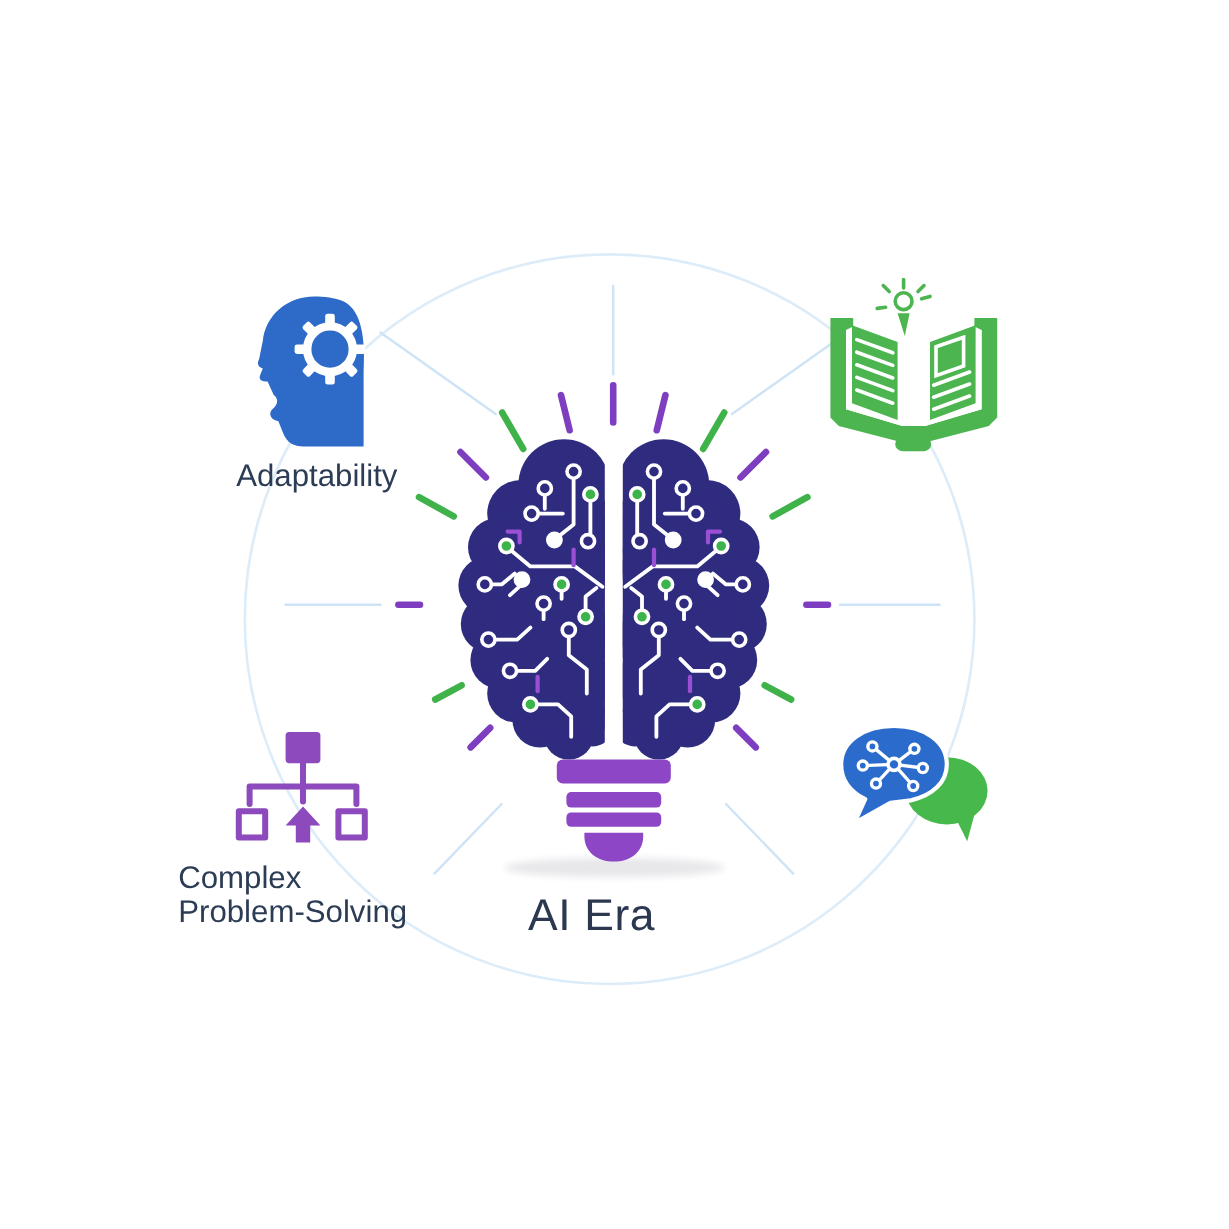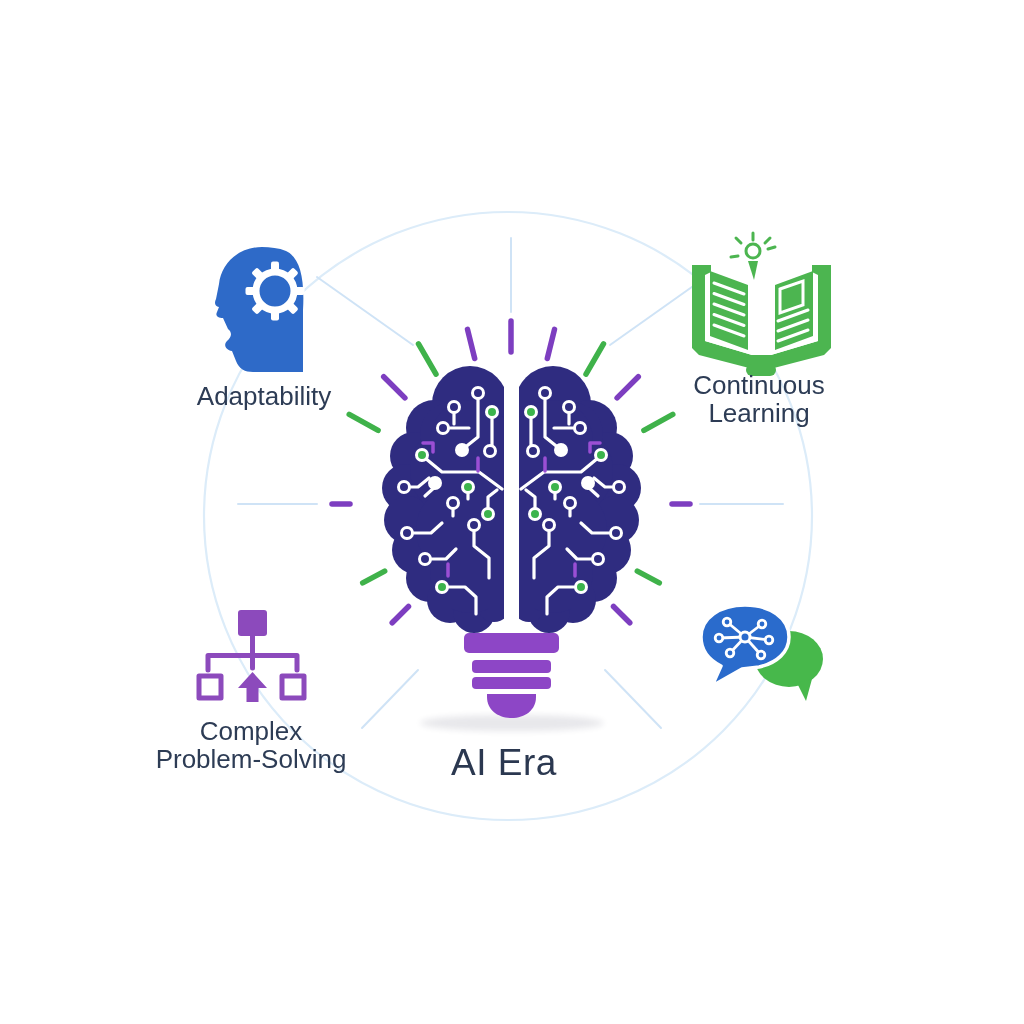--- a/index.html
+++ b/index.html
@@ -3,21 +3,21 @@
 <meta charset="utf-8">
 <style>
   html,body{margin:0;padding:0;background:#fff;}
   .stage{
     position:relative;width:1024px;height:1024px;background:#ffffff;overflow:hidden;
     font-family:"Liberation Sans","DejaVu Sans",sans-serif;
   }
   .stage svg{position:absolute;left:0;top:0;}
   .label{
     position:absolute;transform:translate(-50%,-50%);
-    text-align:center;color:var(--text,#2d3c55);
+    text-align:left;color:var(--text,#2d3c55);
     font-size:26px;line-height:1.07;white-space:normal;
   }
   .label.center-title{font-size:37px;letter-spacing:.5px;color:#2b3850;}
   .w150{width:160px;} .w205{width:205px;} .w185{width:185px;}
 </style>
 </head>
 <body>
 
 <div class="stage">
 
@@ -220,17 +220,16 @@
         <circle cx="719" cy="638" r="3.8"></circle>
             <circle cx="769" cy="640" r="3.8"></circle>
         <circle cx="730" cy="653" r="3.8"></circle>
             <circle cx="761" cy="655" r="3.8"></circle>
       </g>
     </g>
   </g>
 </svg>
 
 <div class="label" style="left:264px;top:397px;">Adaptability</div>
-<div class="label w150" style="left:759px;top:400px;">Continuous Learning</div>
 <div class="label w205" style="left:251px;top:746px;">Complex Problem-Solving</div>
-<div class="label center-title" style="left:504px;top:763px;">AI Era</div>
+<div class="label center-title" style="left:493px;top:763px;">AI Era</div>
 
 </div>
 
 </body></html>

